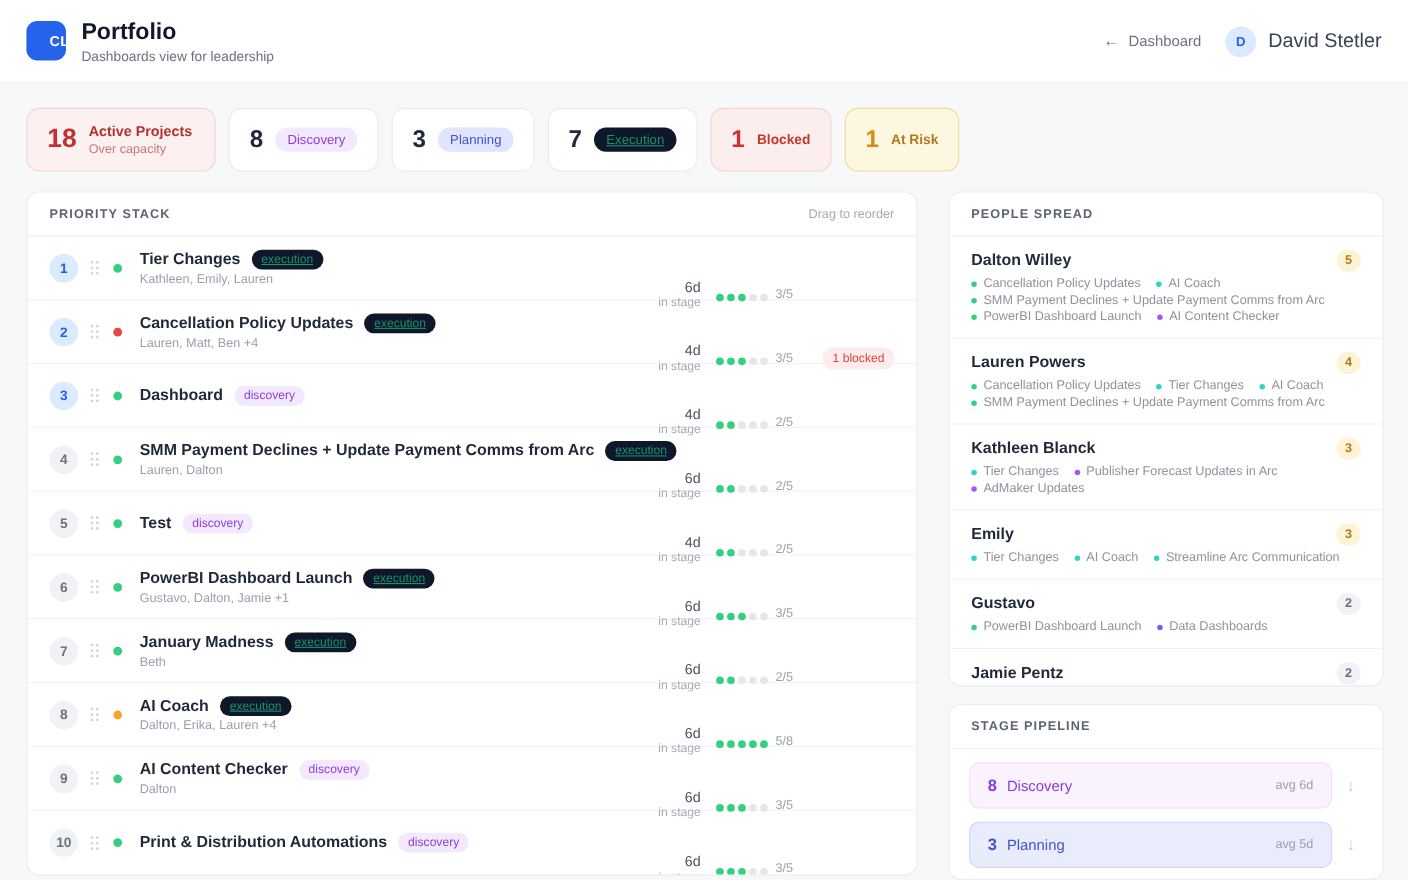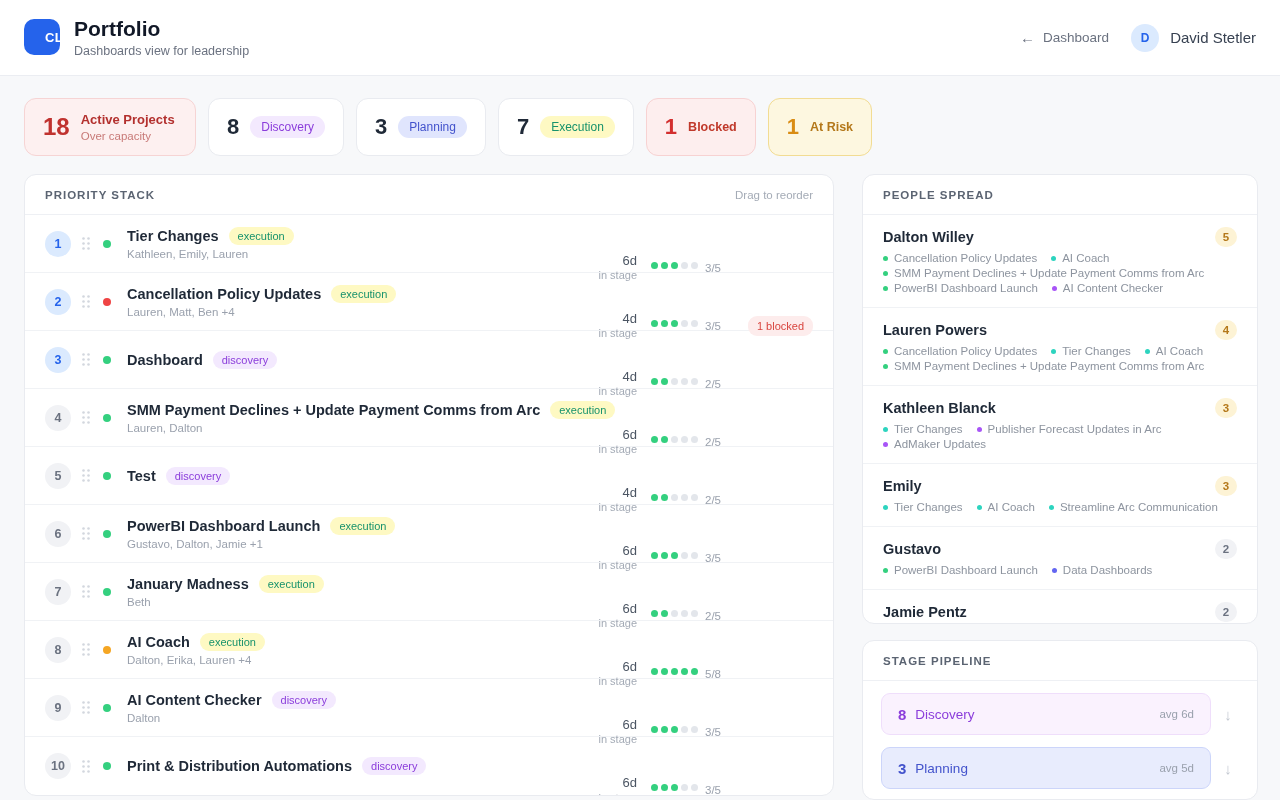--- a/index.html
+++ b/index.html
@@ -35,21 +35,21 @@
     font-size: 13.5px; color: #6b7280; cursor: pointer;
   }
   .back-arrow { font-size: 15px; color: #6b7280; line-height: 1; }
   .user { display: flex; align-items: center; gap: 11px; cursor: pointer; }
   .avatar {
     width: 28px; height: 28px; border-radius: 50%;
     background: #dbeafe; color: #2563eb;
     display: flex; align-items: center; justify-content: center;
     font-size: 12px; font-weight: bold;
   }
-  .user-name { font-size: 15px; color: #374151; }
+  .user-name { font-size: 18px; color: #374151; }
 
   
   .stats {
     display: flex; gap: 12px;
     padding: 22px 24px 0 24px;
   }
   .stat {
     background: #fff; border: 1px solid #e9ebf0; border-radius: 12px;
     height: 58px; display: flex; align-items: center; gap: 11px;
     padding: 0 18px; cursor: pointer;
@@ -63,21 +63,21 @@
   .stat.blocked .num { color: #d32f2f; }
   .stat.blocked .lbl { font-size: 12.5px; font-weight: bold; color: #c0392b; }
   .stat.risk { background: #fdf7e0; border-color: #f2dc93; }
   .stat.risk .num { color: #d98c13; }
   .stat.risk .lbl { font-size: 12.5px; font-weight: bold; color: #b4781a; }
   .chip {
     font-size: 12px; padding: 4px 11px; border-radius: 11px; font-weight: normal;
   }
   .chip.discovery { background: #f3e9fe; color: #8b3ddb; }
   .chip.planning  { background: #e0e5fd; color: #4353cc; }
-  .chip.execution { background: #fef9c3; color: #17926c; }
+  .chip.execution { background: #0f172a; color: #17926c; text-decoration: underline; }
 
   
   .content {
     display: flex; gap: 28px;
     padding: 18px 12px 0 24px;
     height: calc(800px - 76px - 80px);
   }
   .col-left { width: 810px; }
   .col-right { width: 396px; display: flex; flex-direction: column; gap: 16px; }
 
@@ -117,21 +117,21 @@
   .dot-status { width: 8px; height: 8px; border-radius: 50%; margin-left: 8px; flex: 0 0 auto; }
   .row-main { margin-left: 16px; min-width: 0; flex: 1 1 auto; }
   .row-title-line { display: flex; align-items: center; gap: 10px; }
   .row-title { font-size: 14.5px; font-weight: bold; color: #1f2937; white-space: nowrap; }
   .row-tag { font-size: 11px; padding: 3px 9px; border-radius: 9px; }
   .row-people { font-size: 11.5px; color: #9aa1ad; margin-top: 3px; }
   .row-right { display: flex; align-items: center; gap: 14px; flex: 0 0 auto; margin-top: 48px; }
   .stage-time { text-align: right; }
   .stage-time .d { font-size: 13px; color: #4b5563; line-height: 1.1; }
   .stage-time .s { font-size: 11px; color: #a4abb6; margin-top: 1px; }
-  .prog { display: flex; align-items: flex-start; gap: 7px; width: 72px; }
+  .prog { display: flex; align-items: flex-end; gap: 7px; width: 72px; }
   .pdots { display: flex; gap: 3px; }
   .pdot { width: 7px; height: 7px; border-radius: 50%; background: #e3e6eb; }
   .pdot.on { background: #34d07f; }
   .pfrac { font-size: 11.5px; color: #9aa1ad; }
   .blocked-badge {
     font-size: 11px; color: #d9453f; background: #fdecec;
     padding: 4px 9px; border-radius: 9px; white-space: nowrap;
   }
   .blocked-slot { width: 76px; display: flex; justify-content: flex-end; }
 

